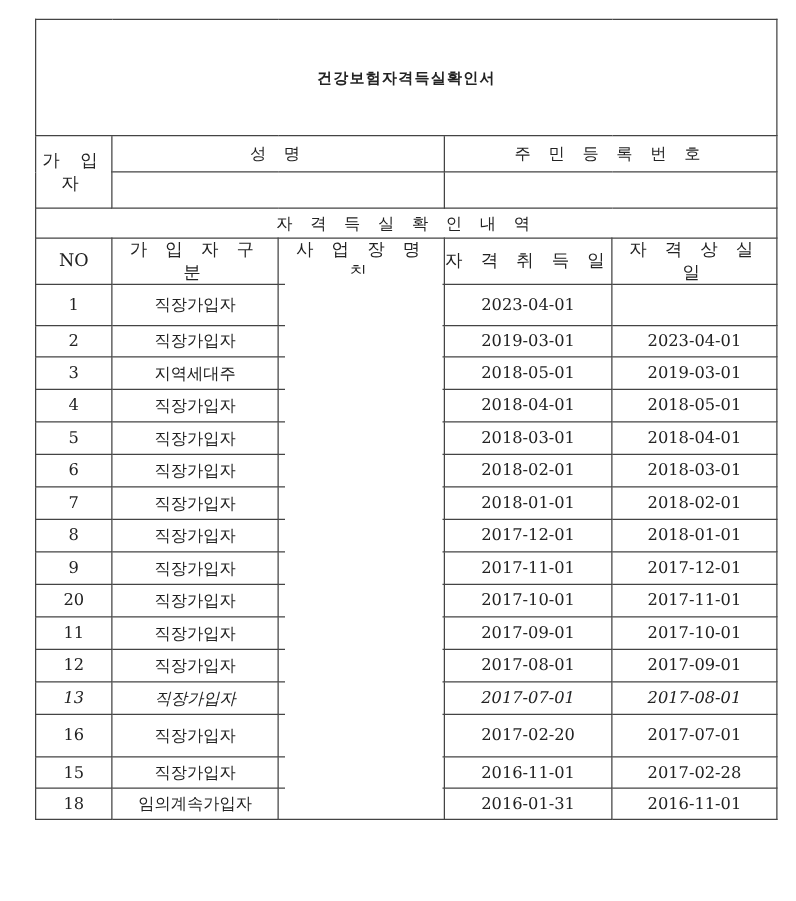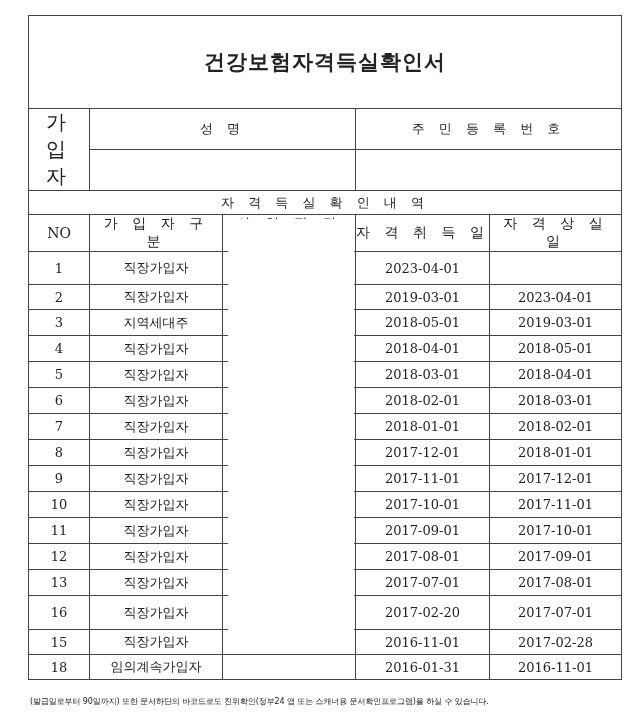--- a/index.html
+++ b/index.html
@@ -2,24 +2,24 @@
 <html><head>
   <meta charset="utf-8">
   <style>
     html, body { margin: 0; padding: 0; background: #ffffff; }
     body { width: 637px; height: 721px; position: relative; overflow: hidden;
            font-family: "DejaVu Serif", "Liberation Serif", serif; color: #222; }
     .doc { position: absolute; left: 28px; top: 15px; width: 593px; }
     table { border-collapse: collapse; width: 593px; table-layout: fixed; }
     td { border: 1.5px solid #444; text-align: center; vertical-align: middle;
          font-size: 13px; padding: 0; color: #222; }
-    .title-cell { height: 92px; font-size: 21px; font-weight: bold; letter-spacing: 1px;
+    .title-cell { height: 92px; font-size: 12px; font-weight: bold; letter-spacing: 1px;
                   font-family: "DejaVu Sans", "Liberation Sans", sans-serif; }
     .spaced { letter-spacing: 5px; margin-left: 31px; }
-    .sub-label { font-size: 20px; letter-spacing: 6px; }
+    .sub-label { font-size: 14px; letter-spacing: 6px; }
     .hdr td { height: 28px; font-size: 14px; }
     .rows td { font-size: 13px; }
     .redact { position: absolute; left: 200px; top: 204px; width: 126px; height: 426px; background: #fff; }
     .footer { position: absolute; left: 30px; top: 697px; width: 600px; font-size: 8px;
               line-height: 10px; font-family: "DejaVu Sans", "Liberation Sans", sans-serif; color: #222;
               white-space: nowrap; letter-spacing: -0.1px; }
   </style>
 </head>
 <body>
 
@@ -114,41 +114,41 @@
           <td>2018-01-01</td>
         </tr>
         <tr style="height: 26px;">
           <td>9</td>
           <td>직장가입자</td>
           <td></td>
           <td>2017-11-01</td>
           <td>2017-12-01</td>
         </tr>
         <tr style="height: 26px;">
-          <td>10</td>
+          <td>20</td>
           <td>직장가입자</td>
           <td></td>
           <td>2017-10-01</td>
           <td>2017-11-01</td>
         </tr>
         <tr style="height: 26px;">
           <td>11</td>
           <td>직장가입자</td>
           <td></td>
           <td>2017-09-01</td>
           <td>2017-10-01</td>
         </tr>
         <tr style="height: 26px;">
           <td>12</td>
           <td>직장가입자</td>
           <td></td>
           <td>2017-08-01</td>
           <td>2017-09-01</td>
         </tr>
-        <tr style="height: 26px;">
+        <tr style="height: 26px; font-style: italic;">
           <td>13</td>
           <td>직장가입자</td>
           <td></td>
           <td>2017-07-01</td>
           <td>2017-08-01</td>
         </tr>
         <tr style="height: 34px;">
           <td>16</td>
           <td>직장가입자</td>
           <td></td>
@@ -168,14 +168,13 @@
           <td></td>
           <td>2016-01-31</td>
           <td>2016-11-01</td>
         </tr>
       </tbody>
   </table>
   <div class="redact"></div>
 </div>
 
 <div class="footer">
-  <div>(발급일로부터 90일까지) 또한 문서하단의 바코드로도 진위확인(정부24 앱 또는 스캐너용 문서확인프로그램)을 하실 수 있습니다.</div>
 </div>
 
 </body></html>

